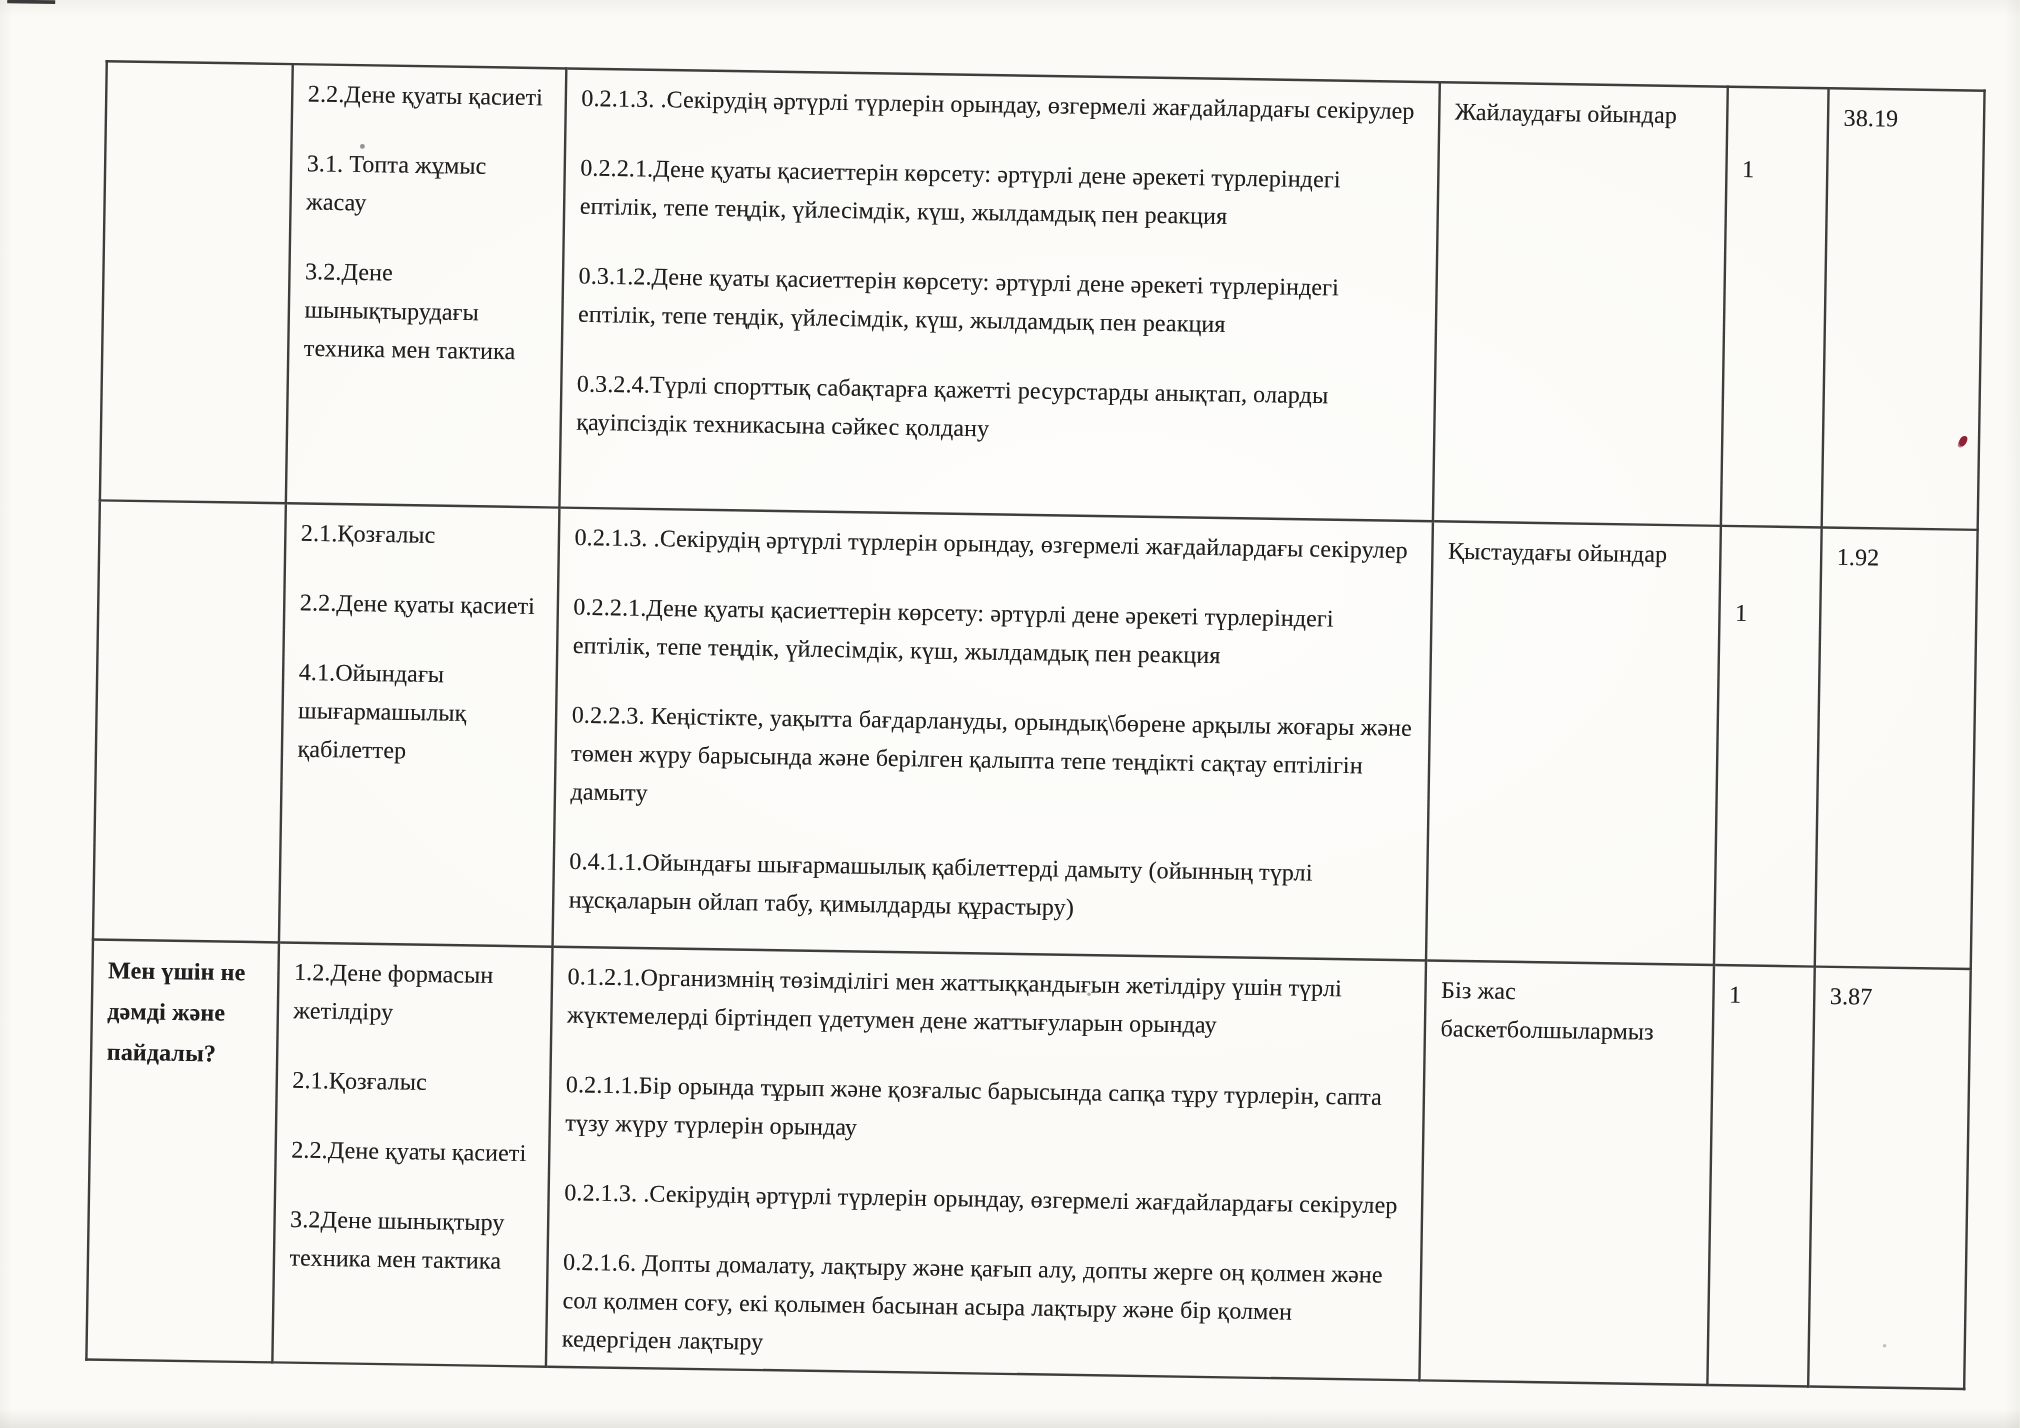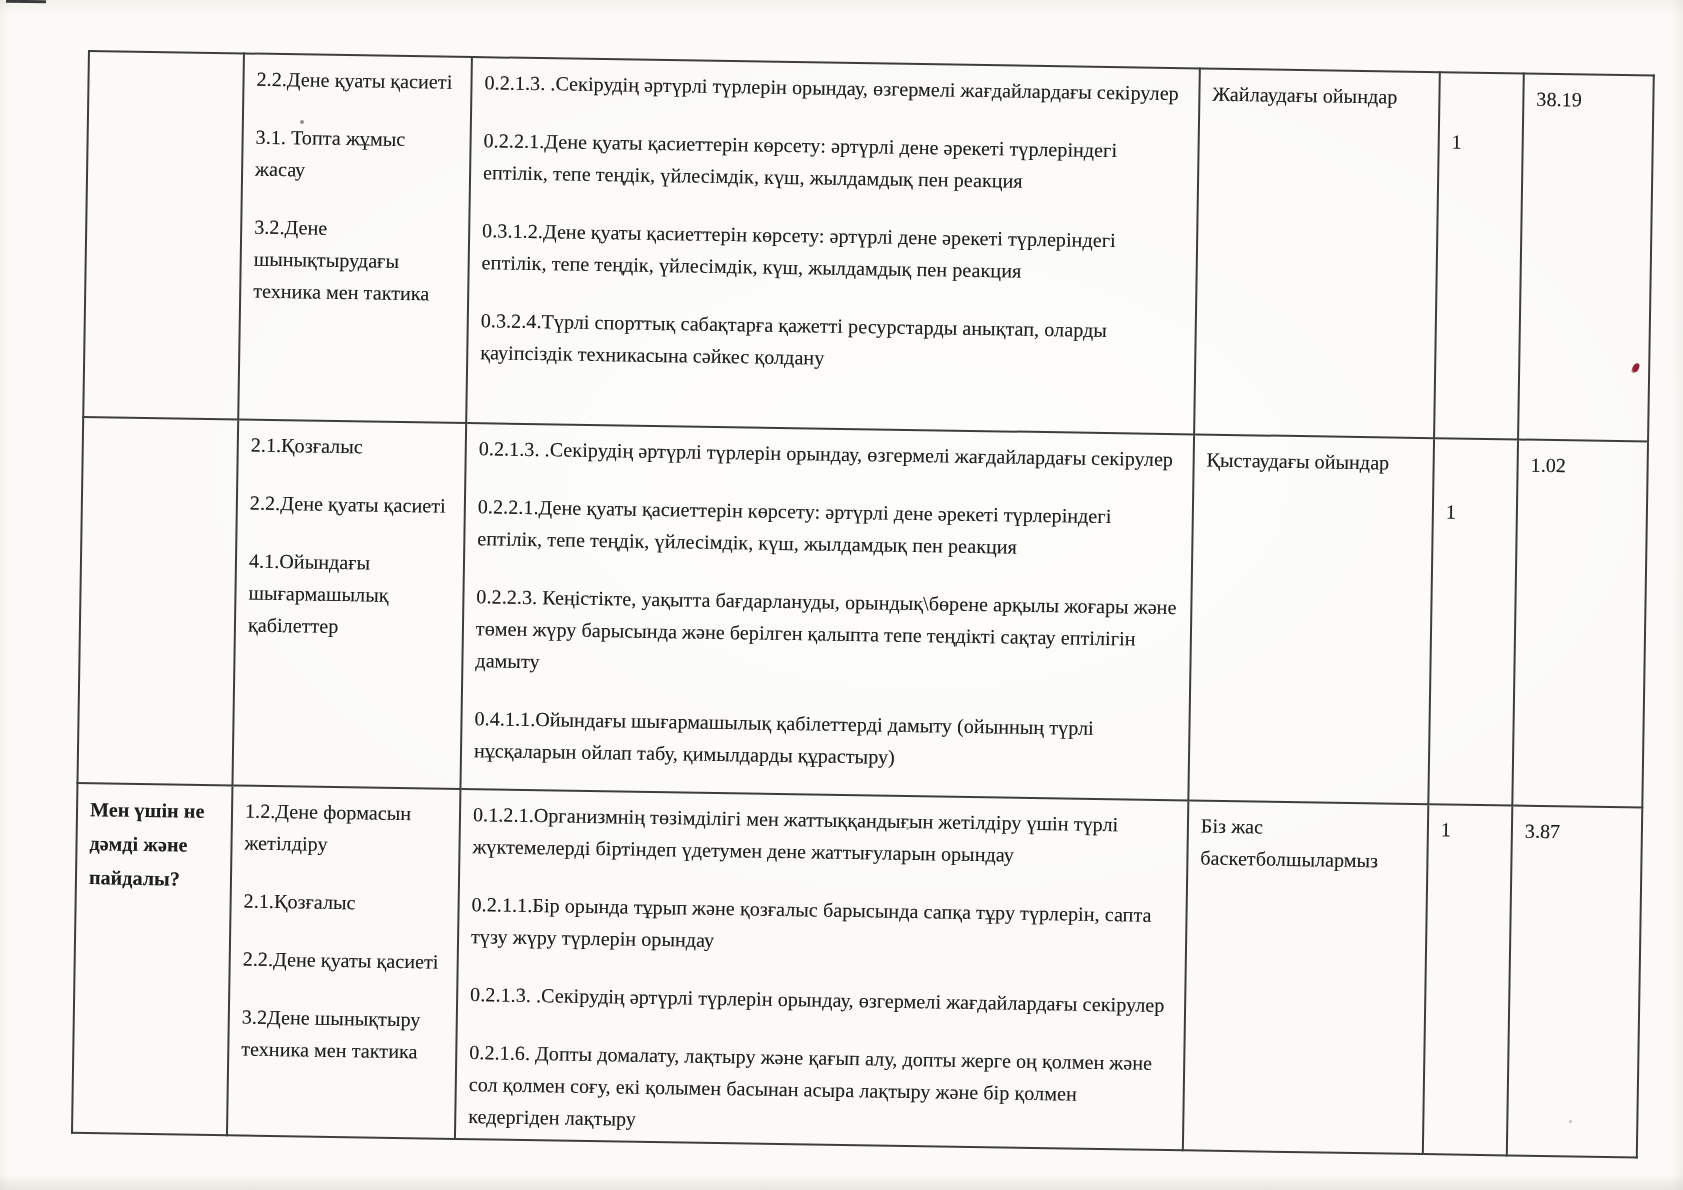--- a/index.html
+++ b/index.html
@@ -161,21 +161,21 @@
             <p>0.2.2.3. Кеңістікте, уақытта бағдарлануды, орындық\бөрене арқылы жоғары және төмен жүру барысында және берілген қалыпта тепе теңдікті сақтау ептілігін дамыту</p>
             <p>0.4.1.1.Ойындағы шығармашылық қабілеттерді дамыту (ойынның түрлі нұсқаларын ойлап табу, қимылдарды құрастыру)</p>
           </td>
           <td class="topic">
             <p>Қыстаудағы ойындар</p>
           </td>
           <td class="hours h1">
             <span>1</span>
           </td>
           <td class="date">
-            <span>1.02</span>
+            <span>1.92</span>
           </td>
         </tr>
 
         <tr class="r2">
           <td class="unit">
             <p class="unit-text">Мен үшін не дәмді және пайдалы?</p>
           </td>
           <td class="skills">
             <p>1.2.Дене формасын жетілдіру</p>
             <p>2.1.Қозғалыс</p>

